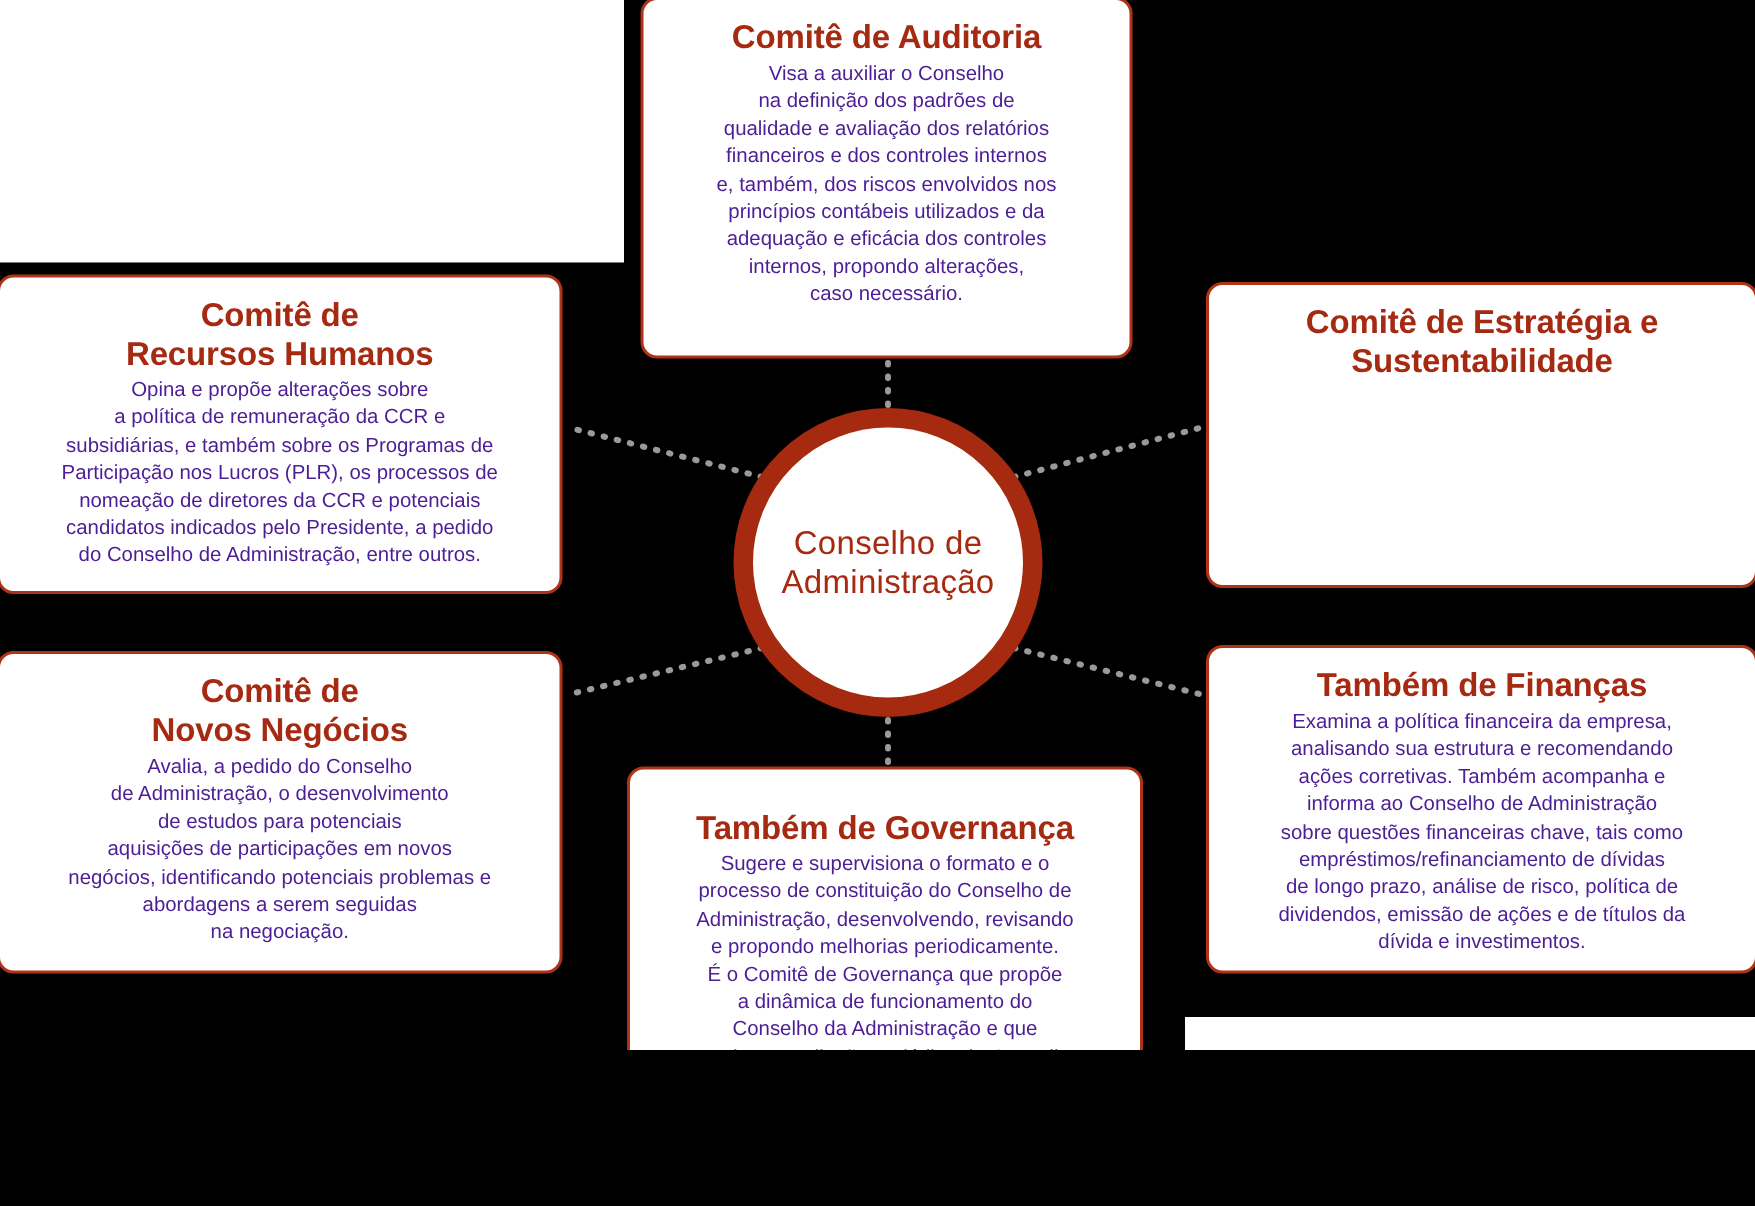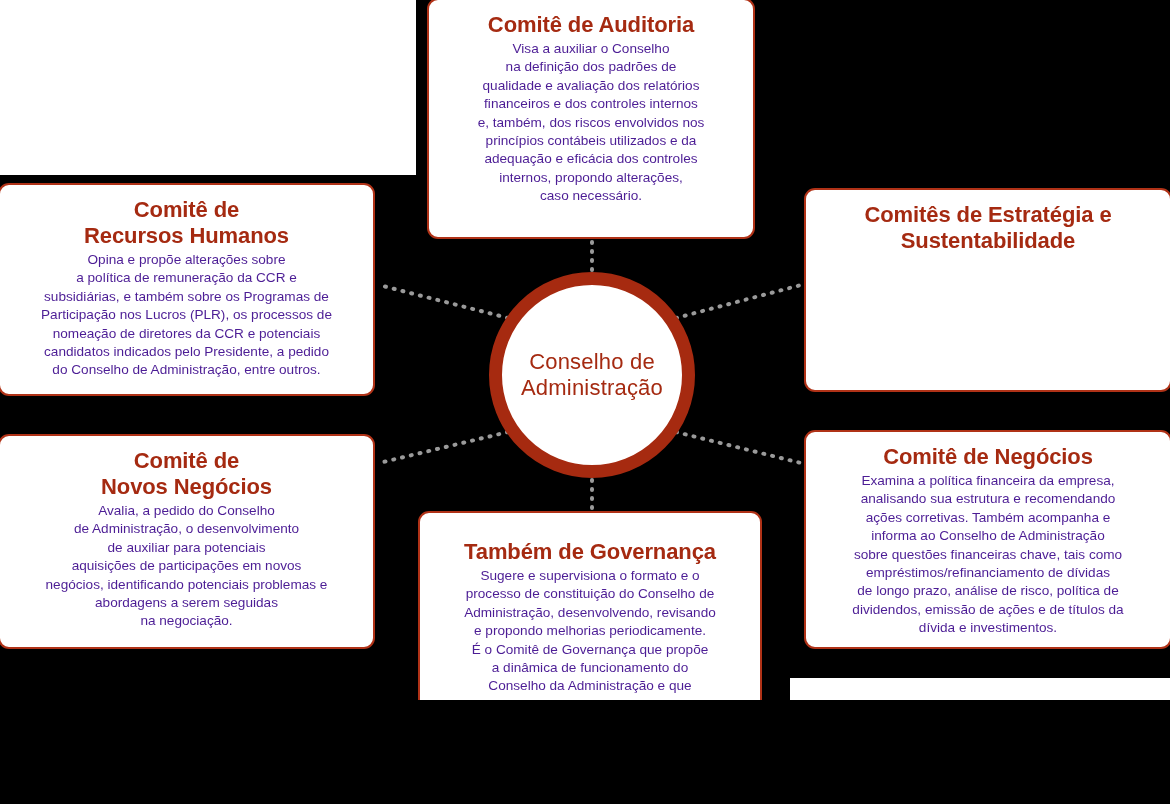--- a/index.html
+++ b/index.html
@@ -127,34 +127,34 @@
 nomeação de diretores da CCR e potenciais
 candidatos indicados pelo Presidente, a pedido
 do Conselho de Administração, entre outros.</div>
   </div>
 
   <div class="card" style="left:-2px; top:434px; width:377px; height:215px;">
     <div class="card-title">Comitê de
 Novos Negócios</div>
     <div class="card-body">Avalia, a pedido do Conselho
 de Administração, o desenvolvimento
-de auxiliar para potenciais
+de estudos para potenciais
 aquisições de participações em novos
 negócios, identificando potenciais problemas e
 abordagens a serem seguidas
 na negociação.</div>
   </div>
 
   <div class="card" style="left:804px; top:188px; width:368px; height:204px;">
-    <div class="card-title">Comitês de Estratégia e
+    <div class="card-title">Comitê de Estratégia e
 Sustentabilidade</div>
   </div>
 
   <div class="card" style="left:804px; top:430px; width:368px; height:219px;">
-    <div class="card-title">Comitê de Negócios</div>
+    <div class="card-title">Também de Finanças</div>
     <div class="card-body">Examina a política financeira da empresa,
 analisando sua estrutura e recomendando
 ações corretivas. Também acompanha e
 informa ao Conselho de Administração
 sobre questões financeiras chave, tais como
 empréstimos/refinanciamento de dívidas
 de longo prazo, análise de risco, política de
 dividendos, emissão de ações e de títulos da
 dívida e investimentos.</div>
   </div>

